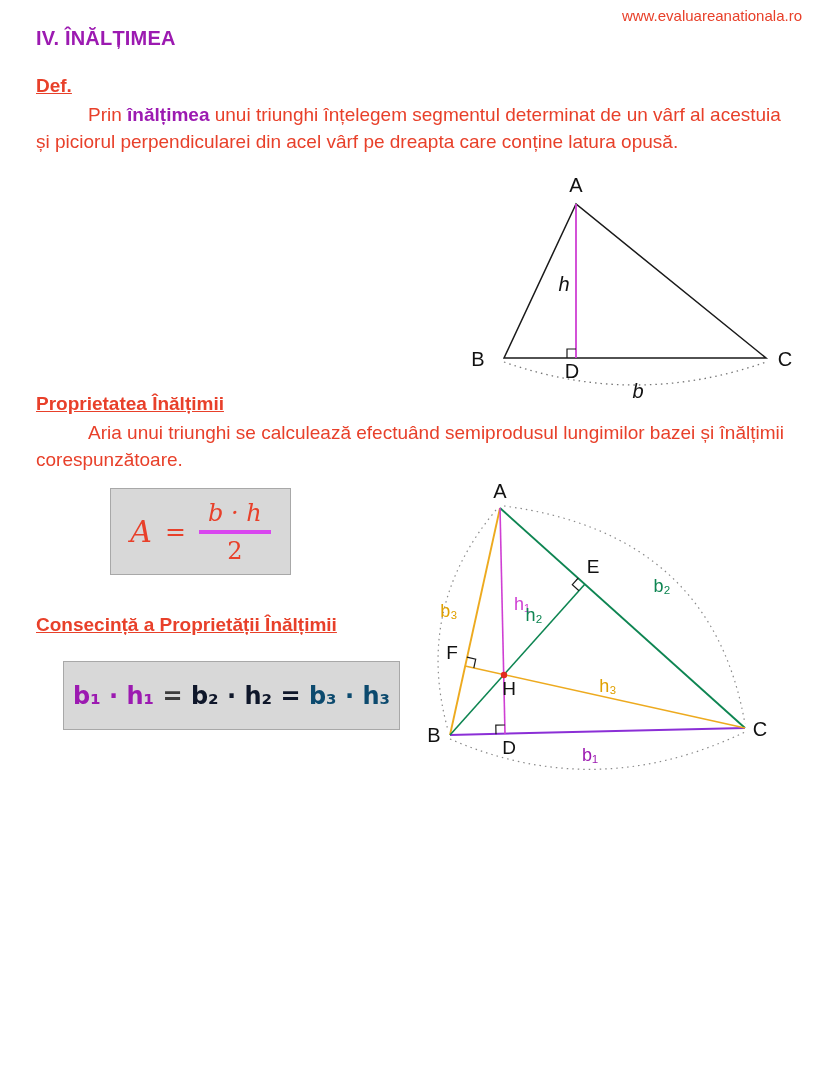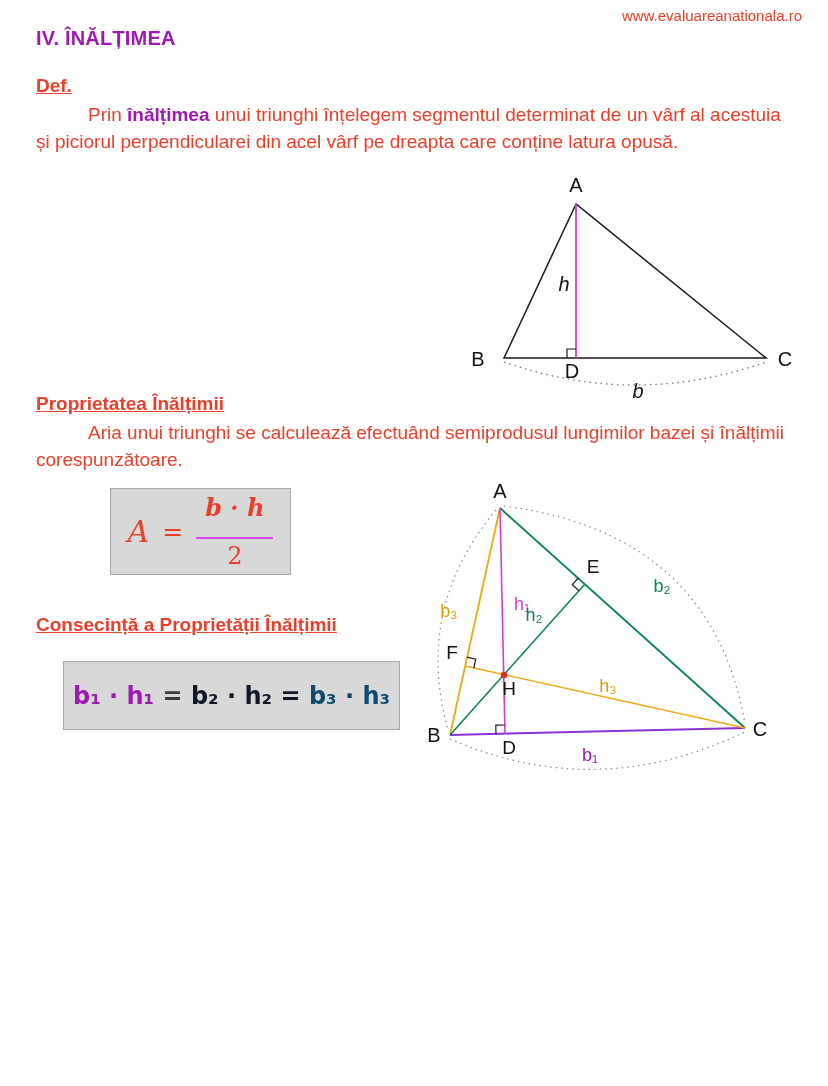--- a/index.html
+++ b/index.html
@@ -31,21 +31,21 @@
 
   .formula1 {
     position:absolute; left:110px; top:488px; width:181px; height:87px;
     background:#d8d8d8; border:1px solid #a8a8a8;
     display:flex; align-items:center; justify-content:center; gap:13px;
     color:#e8402a; font-family:"DejaVu Serif",serif; font-style:italic;
   }
   .f-lhs { font-size:30px; }
   .f-eq  { font-size:25px; font-style:normal; }
   .frac  { display:inline-flex; flex-direction:column; align-items:center; font-size:24px; }
-  .frac .num { padding:0 9px 15px; border-bottom:2px solid #d946ef;font-weight:bold; }
+  .frac .num { padding:0 9px 3px; border-bottom:4px solid #d946ef; }
   .frac .den { padding-top:3px; font-style:normal; }
 
   .formula2 {
     position:absolute; left:63px; top:654px; width:337px; height:69px;
     background:#d8d8d8; border:1px solid #a8a8a8;
     display:flex; align-items:center; justify-content:center;
     font-family:"DejaVu Sans",sans-serif; font-size:24px; font-weight:bold;margin-top:7px;
   }
   .formula2 span { white-space:pre; }
   .c-purple { color:#9c1ab1; }

